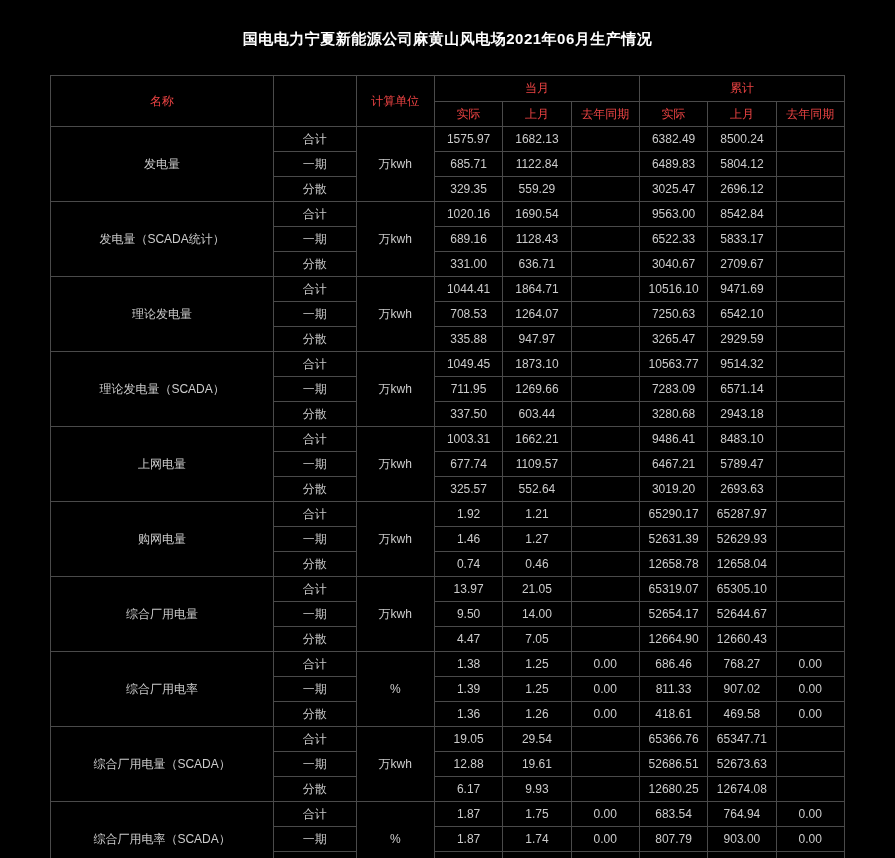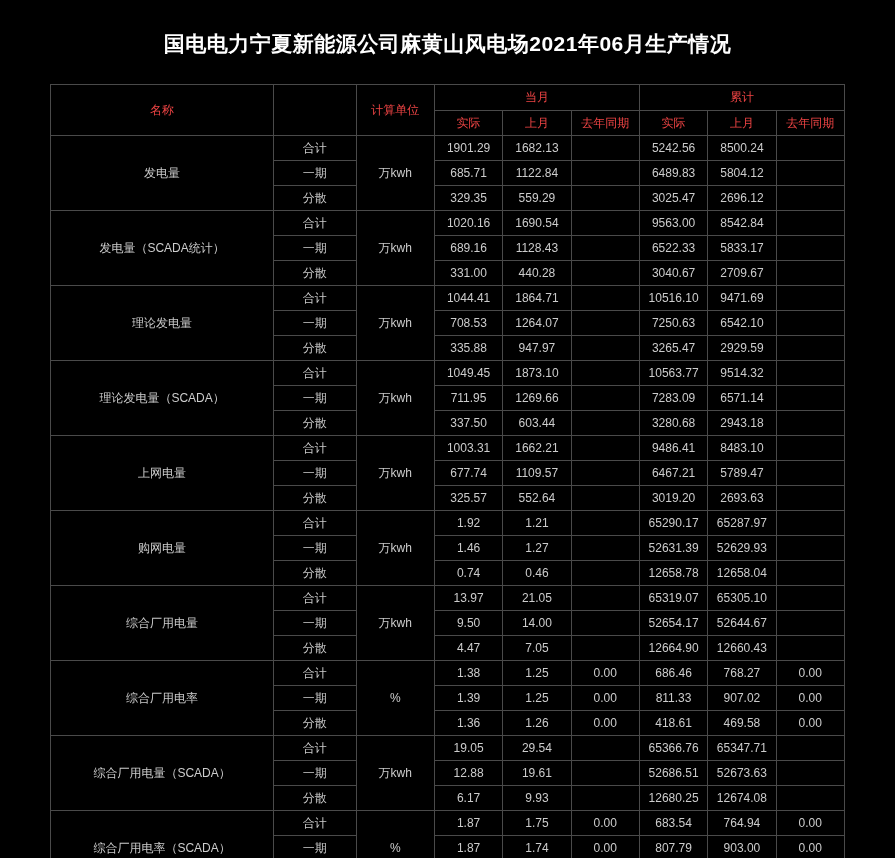--- a/index.html
+++ b/index.html
@@ -15,21 +15,21 @@
     color: #d8d8d8;
   }
   .page {
     width: 895px;
     height: 858px;
     position: relative;
     background: #000000;
   }
   .title {
     text-align: center;
-    font-size: 21px;
+    font-size: 15px;
     font-weight: bold;
     color: #ffffff;
     padding-top: 30px;
     padding-bottom: 26px;
     letter-spacing: 0.5px;
   }
   .table-wrap {
     margin: 0 50px;
   }
   table.report {
@@ -97,24 +97,24 @@
           <th>实际</th>
           <th>上月</th>
           <th>去年同期</th>
         </tr>
       </thead>
       <tbody id="report-body">
           <tr>
             <td class="name-cell" rowspan="3">发电量</td>
             <td>合计</td>
             <td rowspan="3">万kwh</td>
-            <td class="num">1901.29</td>
+            <td class="num">1575.97</td>
             <td class="num">1682.13</td>
             <td class="num"></td>
-            <td class="num">5242.56</td>
+            <td class="num">6382.49</td>
             <td class="num">8500.24</td>
             <td class="num"></td>
           </tr>
           <tr>
             <td>一期</td>
             <td class="num">685.71</td>
             <td class="num">1122.84</td>
             <td class="num"></td>
             <td class="num">6489.83</td>
             <td class="num">5804.12</td>
@@ -145,21 +145,21 @@
             <td class="num">689.16</td>
             <td class="num">1128.43</td>
             <td class="num"></td>
             <td class="num">6522.33</td>
             <td class="num">5833.17</td>
             <td class="num"></td>
           </tr>
           <tr>
             <td>分散</td>
             <td class="num">331.00</td>
-            <td class="num">440.28</td>
+            <td class="num">636.71</td>
             <td class="num"></td>
             <td class="num">3040.67</td>
             <td class="num">2709.67</td>
             <td class="num"></td>
           </tr>
           <tr>
             <td class="name-cell" rowspan="3">理论发电量</td>
             <td>合计</td>
             <td rowspan="3">万kwh</td>
             <td class="num">1044.41</td>

